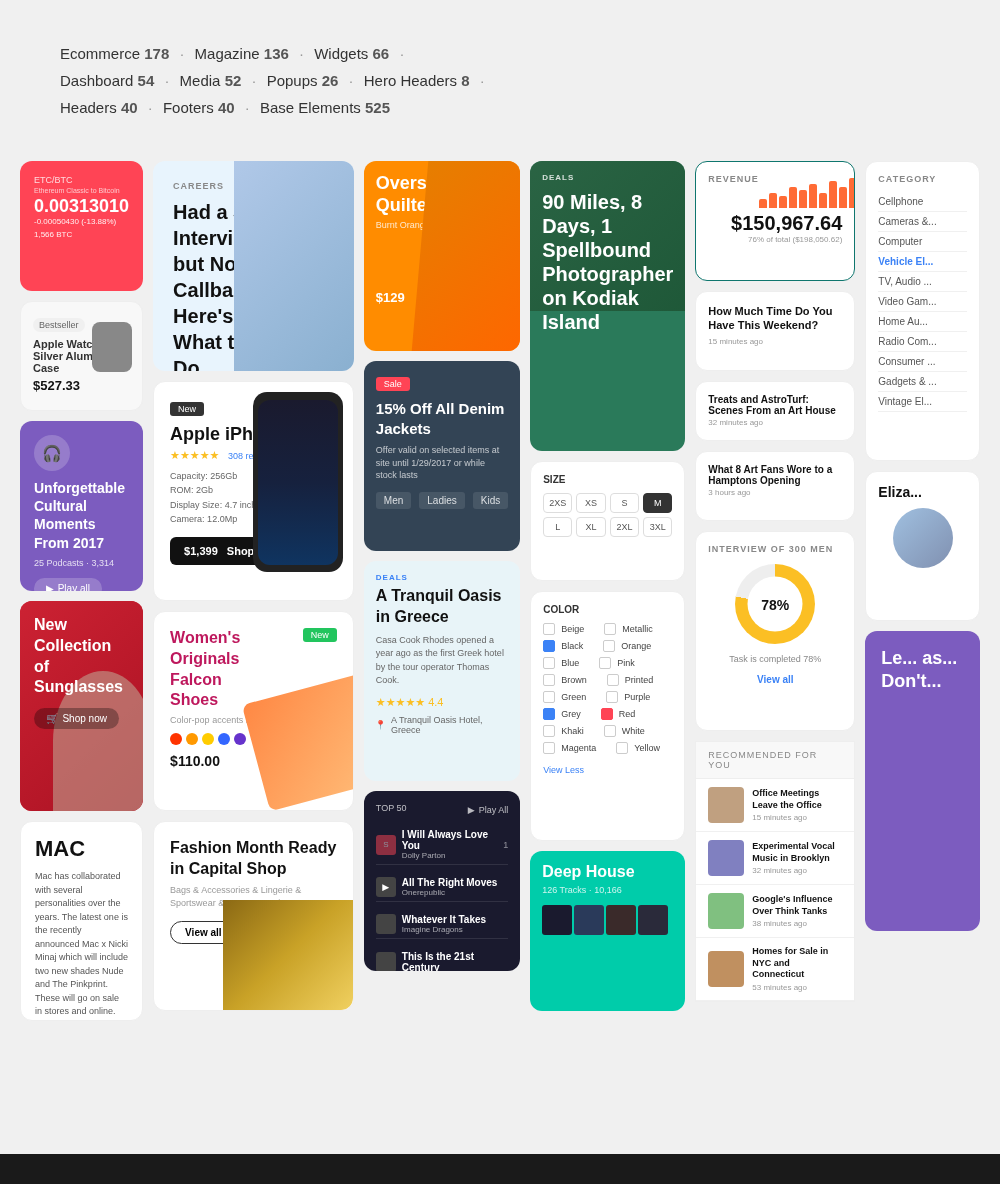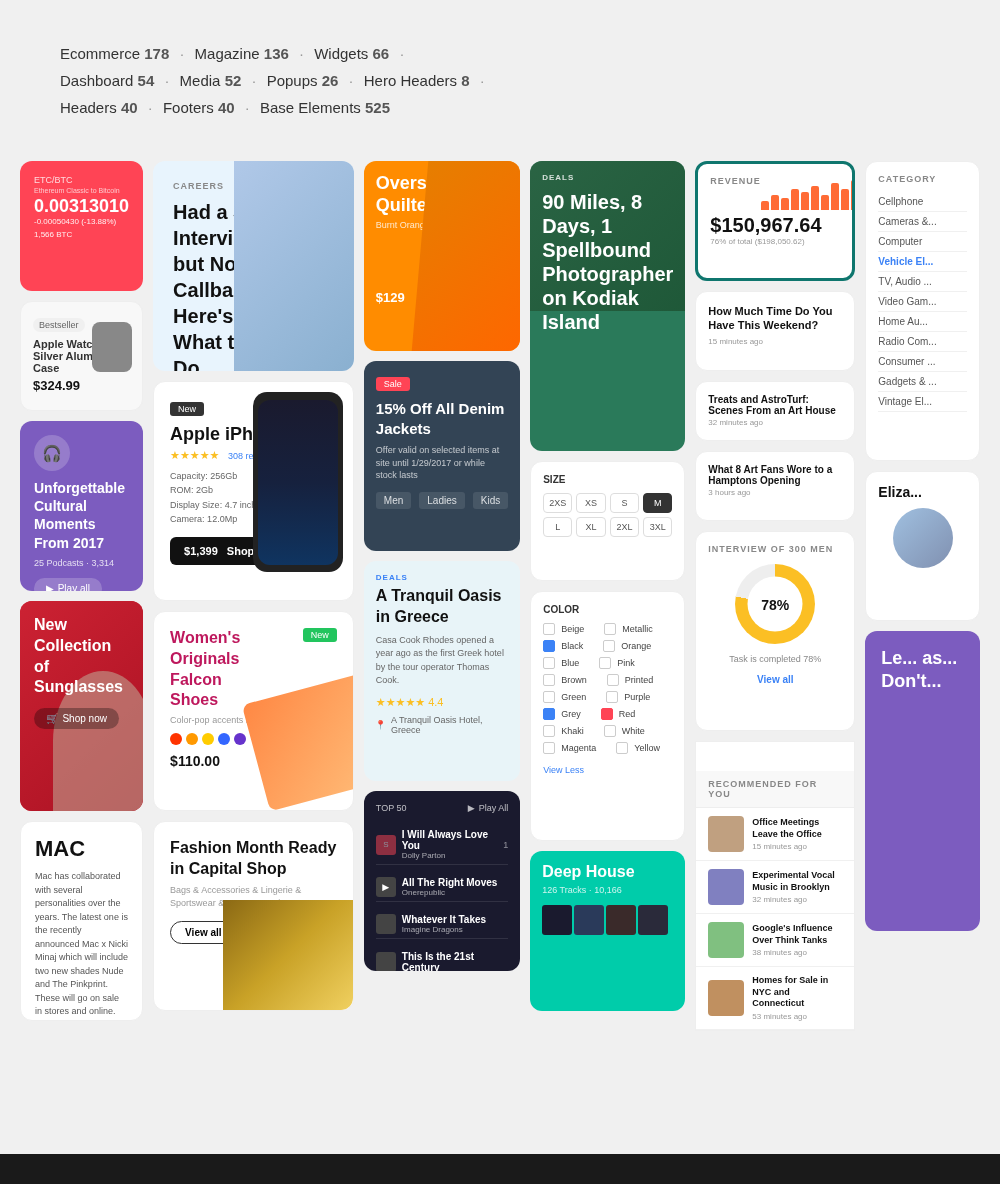--- a/index.html
+++ b/index.html
@@ -266,21 +266,22 @@
     .color-check.checked { background: #3b82f6; border-color: #3b82f6; }
     .color-check.checked-red { background: #ff4455; border-color: #ff4455; }
     .color-name { font-size: 9px; color: #444; }
     .color-row-pair { display: flex; gap: 20px; }
 
     
     .card-revenue {
       background: #fff;
       padding: 12px;
       height: 120px;
-      border: 3px solid #0f766e;
+      border: 1px solid #0f766e;
+      text-align: right;
     }
     .card-revenue .label { font-size: 9px; color: #888; font-weight: 700; letter-spacing: 1px; }
     .card-revenue .amount { font-size: 20px; font-weight: 800; color: #111; margin-top: 4px; }
     .card-revenue .sub { font-size: 8px; color: #999; }
     .bar-chart { display: flex; align-items: flex-end; gap: 2px; height: 30px; margin-top: 4px; }
     .bar { background: #ff6b35; width: 8px; border-radius: 2px 2px 0 0; }
 
     .card-question {
       background: #fff;
       padding: 12px;
@@ -318,24 +319,23 @@
     .donut { width: 80px; height: 80px; border-radius: 50%; background: conic-gradient(#fbbf24 0% 78%, #eee 78% 100%); margin: 10px auto; position: relative; }
     .donut-inner { position: absolute; top: 50%; left: 50%; transform: translate(-50%, -50%); width: 55px; height: 55px; background: #fff; border-radius: 50%; display: flex; align-items: center; justify-content: center; font-size: 14px; font-weight: 800; color: #111; }
     .card-interview .task { font-size: 9px; color: #888; text-align: center; margin-top: 6px; }
     .card-interview .view-all { display: block; text-align: center; margin-top: 10px; font-size: 10px; color: #3b82f6; font-weight: 600; }
 
     .card-recommended-header {
       background: #f8f8f8;
       padding: 8px 12px;
       border-bottom: 1px solid #eee;
       font-size: 9px;
-      font-weight: 700;
+      font-weight: 400;
       color: #888;
       letter-spacing: 1px;
-      margin-top: 29px;
     }
     .rec-card { background: #fff; border: 1px solid #eee; }
     .rec-item { display: flex; align-items: center; gap: 8px; padding: 8px 12px; border-bottom: 1px solid #f0f0f0; }
     .rec-thumb { width: 36px; height: 36px; border-radius: 4px; background: #ddd; flex-shrink: 0; }
     .rec-info .title { font-size: 9px; font-weight: 600; color: #111; line-height: 1.3; }
     .rec-info .time { font-size: 8px; color: #999; margin-top: 2px; }
 
     
     .card-category {
       background: #fff;
@@ -421,21 +421,21 @@
         <div class="ticker">0.00313010</div>
         <div class="change">-0.00050430 (-13.88%)</div>
         <div class="change" style="margin-top:4px;">1,566 BTC</div>
       </div>
 
       <div class="card card-watch">
         <span class="badge">Bestseller</span>
         <div style="display:flex;justify-content:space-between;align-items:flex-start;">
           <div>
             <div class="name">Apple Watch + Silver Aluminum Case</div>
-            <div class="price">$324.99</div>
+            <div class="price">$527.33</div>
           </div>
           <div class="watch-img" style="background:#888;border-radius:8px;width:40px;height:50px;"></div>
         </div>
       </div>
 
       <div class="card card-purple">
         <div class="icon-circle">🎧</div>
         <div class="title">Unforgettable Cultural Moments From 2017</div>
         <div class="meta">25 Podcasts · 3,314</div>
         <div class="play-btn">
@@ -548,21 +548,21 @@
         <div class="title">A Tranquil Oasis in Greece</div>
         <div class="desc">Casa Cook Rhodes opened a year ago as the first Greek hotel by the tour operator Thomas Cook.</div>
         <div class="rating">★★★★★ 4.4</div>
         <div class="location">
           <span>📍</span>
           <span>A Tranquil Oasis Hotel, Greece</span>
         </div>
       </div>
 
       <div class="card card-music">
-        <div style="display:flex;justify-content:space-between;align-items:flex-start;margin-bottom:6px;">
+        <div style="display:flex;justify-content:space-between;align-items:center;margin-bottom:6px;">
           <div class="label">TOP 50</div>
           <div style="display:flex;align-items:center;gap:4px;font-size:9px;color:rgba(255,255,255,0.7);">
             <span>▶</span>
             <span>Play All</span>
           </div>
         </div>
         <div>
           <div class="track">
             <div class="track-num" style="background:#ff4455;width:20px;height:20px;border-radius:3px;display:flex;align-items:center;justify-content:center;color:#fff;font-size:8px;">S</div>
             <div class="track-info">

